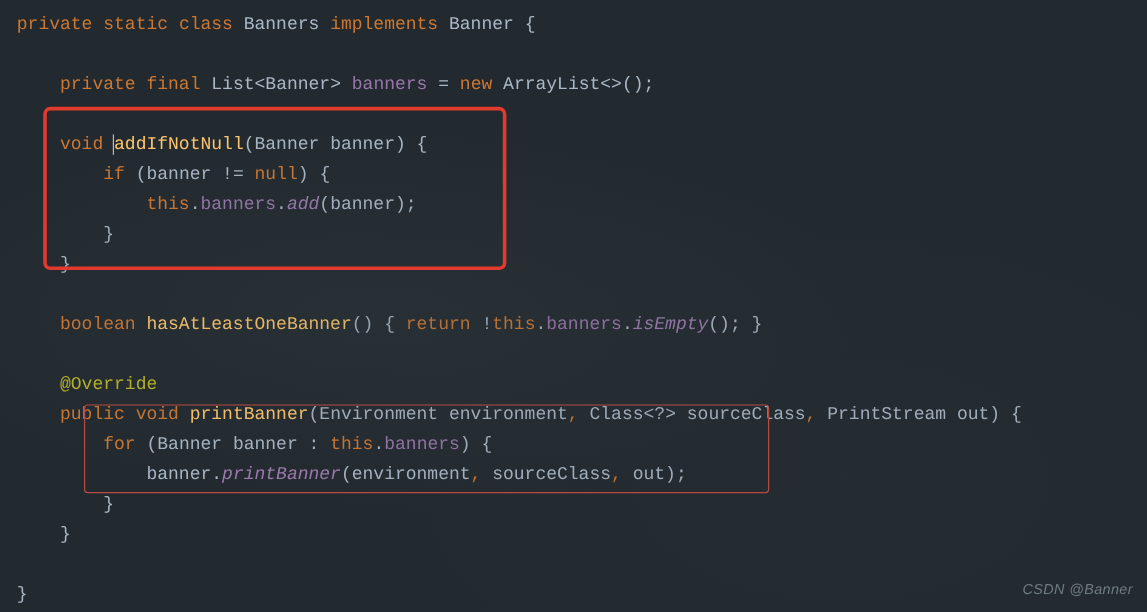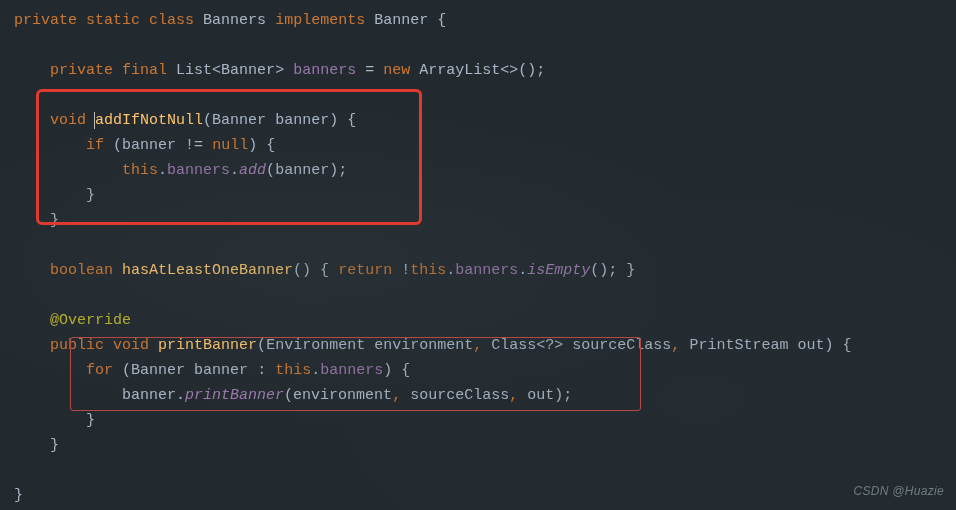--- a/index.html
+++ b/index.html
@@ -92,13 +92,13 @@
 <span>        <span class="kw">for</span> <span class="paren">(</span><span class="type">Banner</span> <span class="ident">banner</span> <span class="op">:</span> <span class="this-kw">this</span><span class="op">.</span><span class="field">banners</span><span class="paren">)</span> <span class="brace">{</span></span>
 <span>            <span class="ident">banner</span><span class="op">.</span><span class="method-call">printBanner</span><span class="paren">(</span><span class="ident">environment</span><span class="comma">,</span> <span class="ident">sourceClass</span><span class="comma">,</span> <span class="ident">out</span><span class="paren">)</span><span class="semi">;</span></span>
 <span>        <span class="brace">}</span></span>
 <span>    <span class="brace">}</span></span>
 
 <span><span class="brace">}</span></span></pre>
 
 <div class="red-box" style="left:36px; top:89px; width:380px; height:130px;"></div>
 <div class="thin-box" style="left:70px; top:337px; width:569px; height:72px;"></div>
 
-<div class="watermark">CSDN @Huazie</div>
+<div class="watermark">CSDN @Banner</div>
 
 </body></html>

